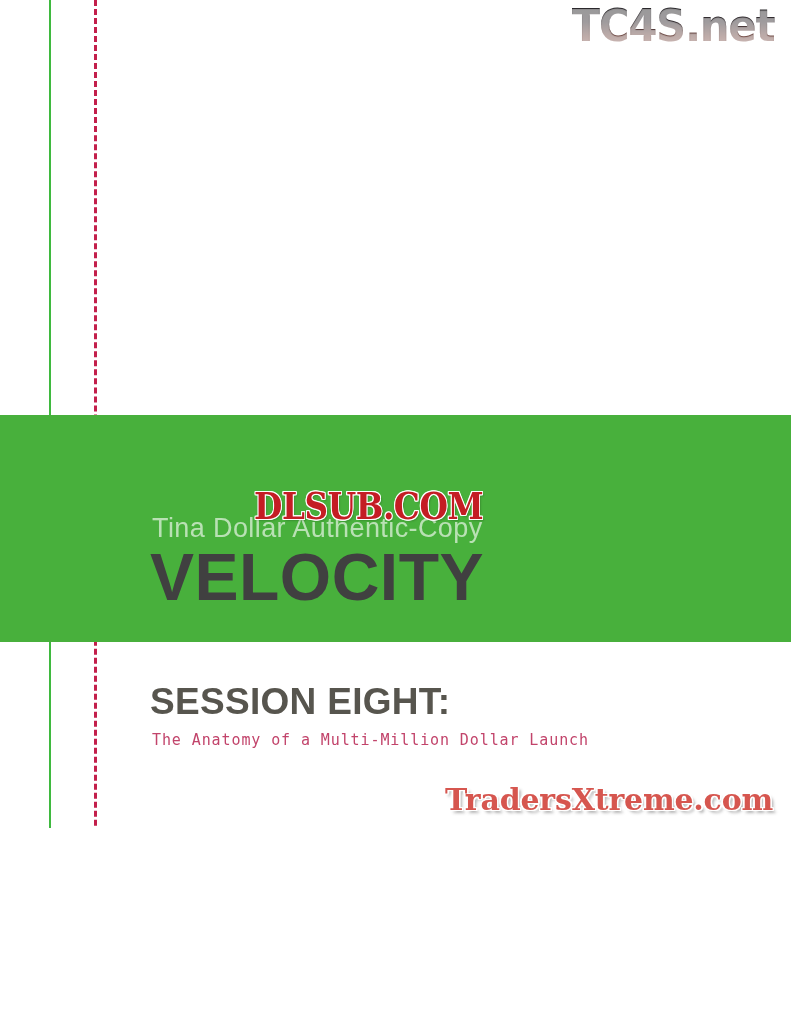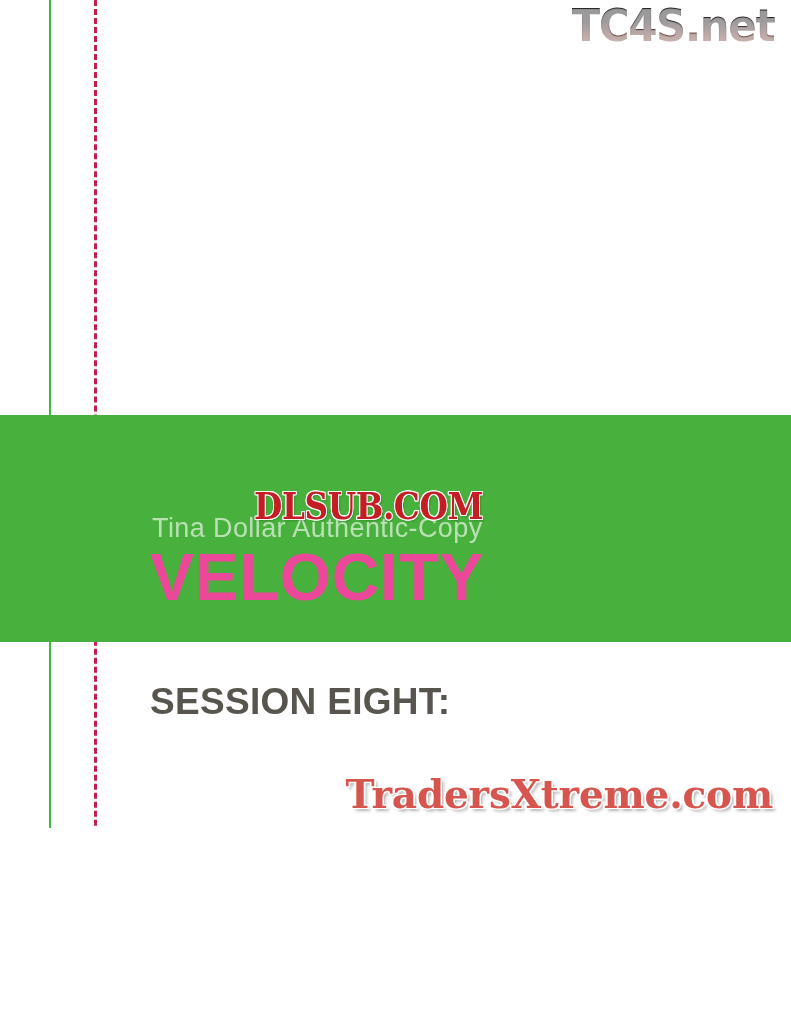--- a/index.html
+++ b/index.html
@@ -80,21 +80,21 @@
     white-space: nowrap;
   }
 
   .banner-title {
     position: absolute;
     left: 150px;
     top: 543px;
     font-family: "Liberation Sans", sans-serif;
     font-size: 66px;
     font-weight: bold;
-    color: #ec4899;
+    color: #404040;
     letter-spacing: 0.5px;
     line-height: 1.05;
     white-space: nowrap;
   }
 
   
   .wm-dlsub {
     position: absolute;
     left: 254px;
     top: 487px;
@@ -142,21 +142,21 @@
     white-space: nowrap;
   }
 
   
   .wm-bottom {
     position: absolute;
     right: 18px;
     bottom: 12px;
     font-family: "DejaVu Serif", serif;
     font-weight: bold;
-    font-size: 39px;
+    font-size: 30px;
     line-height: 1.1;
     letter-spacing: -0.2px;
     color: #D6564F;
     text-shadow:
        1.4px 0 0 #ffffff, -1.4px 0 0 #ffffff,
        0 1.4px 0 #ffffff, 0 -1.4px 0 #ffffff,
        1.4px 1.4px 0 #ffffff, -1.4px -1.4px 0 #ffffff,
        1.4px -1.4px 0 #ffffff, -1.4px 1.4px 0 #ffffff,
        3px 3px 3px rgba(90,90,90,0.45);
     white-space: nowrap;
@@ -176,16 +176,17 @@
   <div class="banner"></div>
 
   <div class="banner-author">Tina Dollar  Authentic-Copy</div>
 
   <div class="banner-title">VELOCITY</div>
 
   <div class="wm-dlsub">DLSUB.COM</div>
 
   <div class="session-heading">SESSION EIGHT:</div>
 
+  <div class="session-subtitle">The Anatomy of a Multi-Million Dollar Launch</div>
 
   <div class="wm-bottom">TradersXtreme.com</div>
 
 </div>
 
 </body></html>

